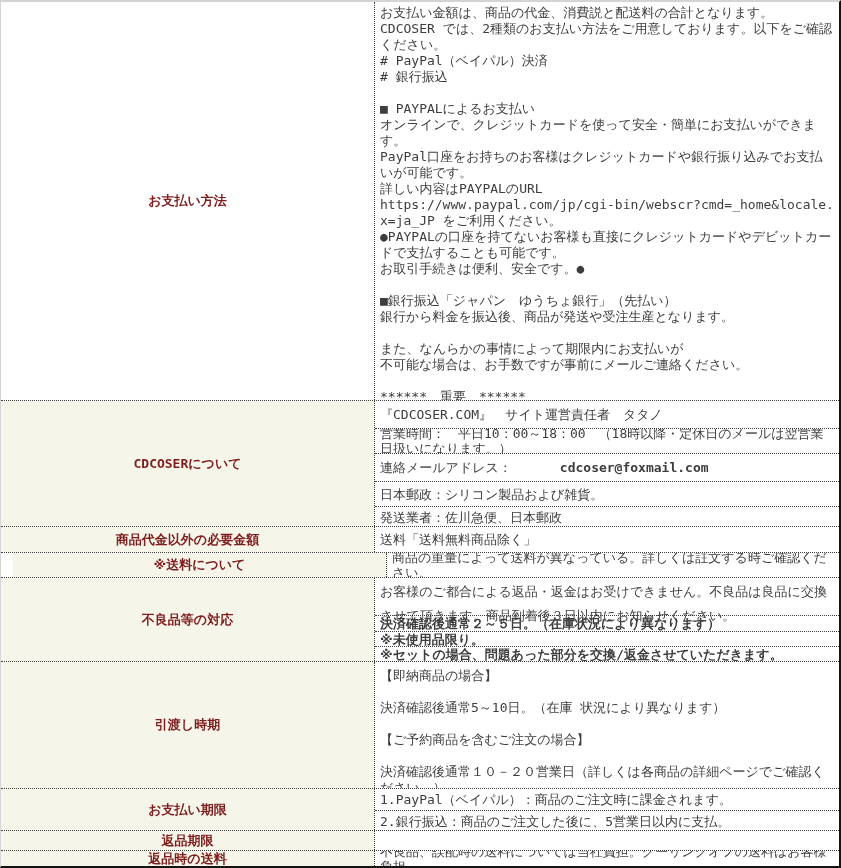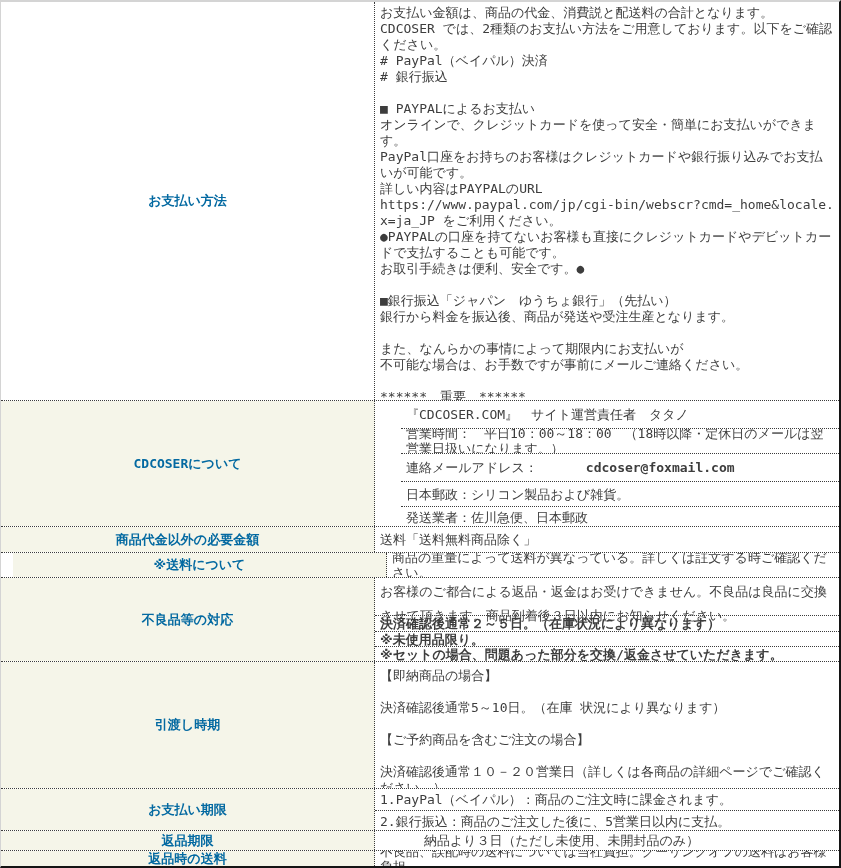--- a/index.html
+++ b/index.html
@@ -14,33 +14,33 @@
     font-family: "DejaVu Sans Mono", "DejaVu Sans", monospace;
     font-size: 13px; color: #3d3d3d;
   }
   .row { display: flex; box-sizing: border-box; flex: 0 0 auto; min-height: 0; }
   .row + .row { border-top: 1px dotted #3c3c3c; }
   .lbl {
     flex: 0 0 374px; box-sizing: border-box;
     border-right: 1px dotted #3c3c3c;
     background: #f5f5e9;
     display: flex; align-items: center; justify-content: center;
-    font-weight: bold; color: #0369a1; text-align: center;
+    font-weight: bold; color: #7f1d1d; text-align: center;
   }
   .row.white-label .lbl { background: #ffffff; }
   .cnt { flex: 1 1 auto; box-sizing: border-box; display: flex; flex-direction: column; min-width: 0; overflow: hidden; }
   .text { white-space: pre-wrap; line-height: 16px; padding: 3px 5px 0 5px; word-break: break-all; }
   .sub { box-sizing: border-box; display: flex; align-items: center; padding: 0 5px; line-height: 15px; flex: 0 0 auto; overflow: hidden; }
   .sub + .sub { border-top: 1px dotted #3c3c3c; }
   .line { display: flex; align-items: center; padding: 0 5px; height: 100%; line-height: 15px; }
   .bold { font-weight: bold; }
 
   .r1 { height: 398px; }
   .r2 { height: 126px; }
-  .r2 .sub { height: 25px; margin-left: 26px; }
+  .r2 .sub { height: 25px; }
   .r2 .sub:nth-child(1) { height: 27px; }
   .r2 .sub:nth-child(3) { height: 28px; gap: 48px; }
   .r2 .sub:nth-child(5) { height: 21px; }
   .r3 { height: 26px; }
   .r4 { height: 25px; padding-left: 12px; }
   .r5 { height: 84px; }
   .r5 .sub-wrap { height: 37px; display: block; padding: 2px 5px 0 5px; line-height: 24px; word-break: break-all; box-sizing: border-box; flex: 0 0 auto; }
   .r5 .sub-wrap + .sub, .r5 .sub + .sub { border-top: 1px dotted #3c3c3c; font-weight: bold; }
   .r5 .sub { height: 15px; }
   .r5 .sub:nth-child(2) { height: 16px; }
@@ -140,23 +140,20 @@
   <div class="row r7">
     <div class="lbl">お支払い期限</div>
     <div class="cnt">
       <div class="sub">1.PayPal（ベイパル）：商品のご注文時に課金されます。</div>
       <div class="sub">2.銀行振込：商品のご注文した後に、5営業日以内に支払。</div>
     </div>
   </div>
 
   <div class="row r8">
     <div class="lbl">返品期限</div>
-    <div class="cnt">
-      <div class="line">納品より３日（ただし未使用、未開封品のみ）</div>
-    </div>
   </div>
 
   <div class="row r9">
     <div class="lbl">返品時の送料</div>
     <div class="cnt">
       <div class="line">不良品、誤配時の送料については当社負担。クーリングオフの送料はお客様負担。</div>
     </div>
   </div>
 
 </div>

